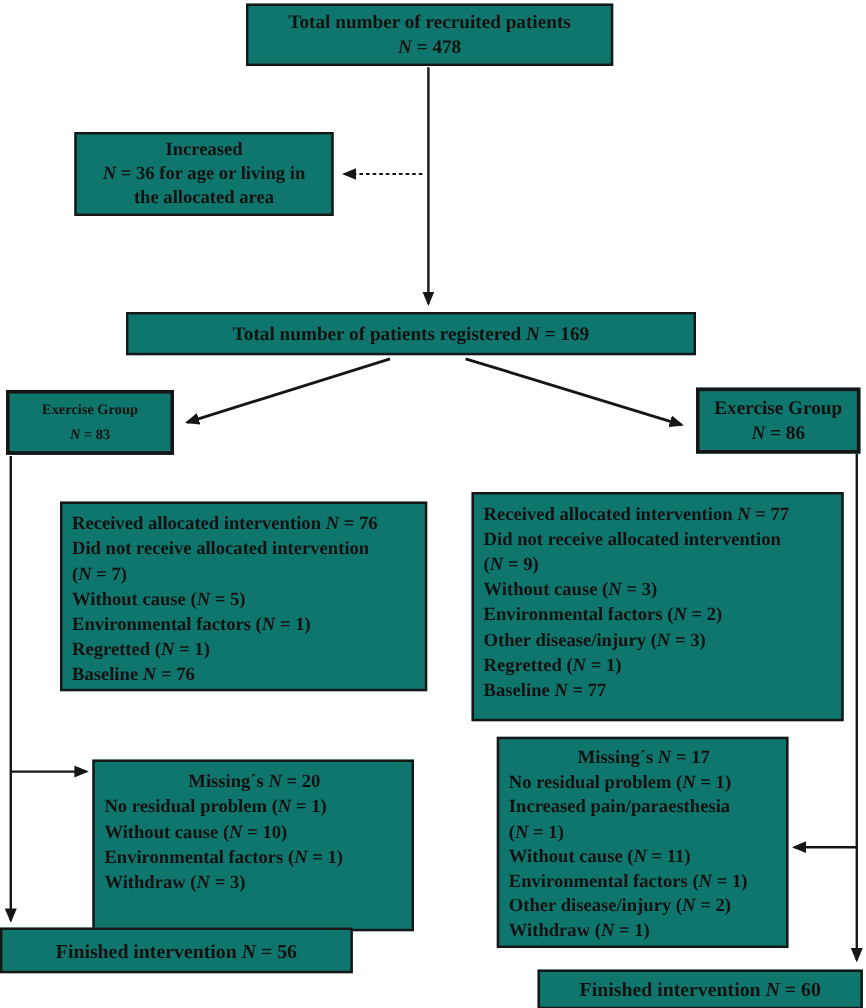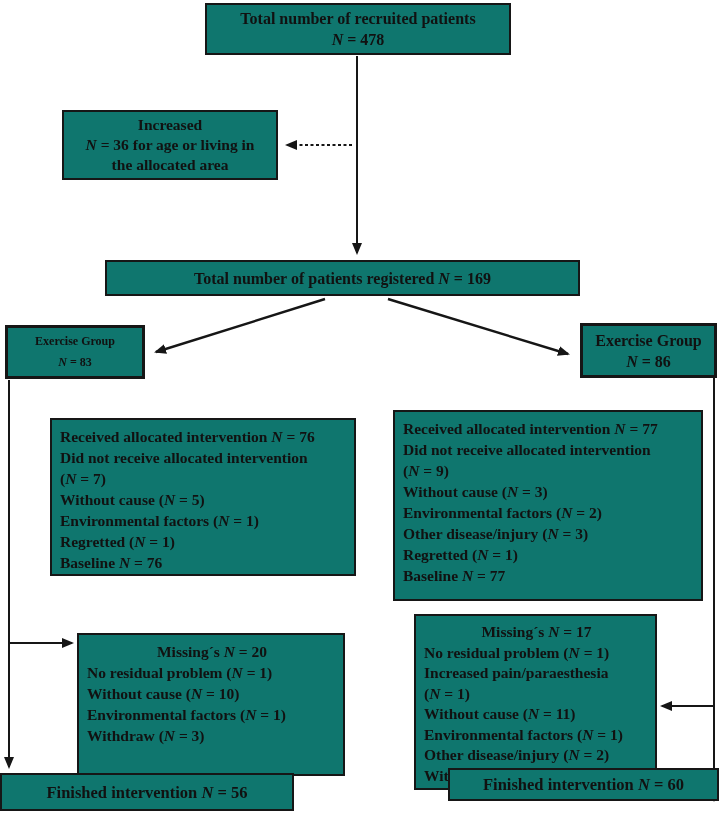--- a/index.html
+++ b/index.html
@@ -49,21 +49,21 @@
   .b-recruited      { left: 205px; top: 3px;   width: 306px; height: 52px; font-size: 16px; }
   .b-exclusion      { left: 62px;  top: 110px; width: 216px; height: 70px; line-height: 20px; }
   .b-registered     { left: 105px; top: 260px; width: 475px; height: 36px; font-size: 16px; }
   .b-exercise-group { left: 5px;   top: 325px; width: 140px; height: 54px; font-size: 12px; border-width: 3px; }
   .b-control-group  { left: 580px; top: 323px; width: 137px; height: 55px; font-size: 16px; border-width: 3px; }
   .b-ex-interv      { left: 50px;  top: 418px; width: 306px; height: 158px; }
   .b-co-interv      { left: 393px; top: 410px; width: 310px; height: 191px; }
   .b-ex-missing     { left: 77px;  top: 593px; width: 268px; height: 143px; margin-top: 40px; }
   .b-co-missing     { left: 414px; top: 614px; width: 243px; height: 176px; line-height: 20.5px; }
   .b-ex-finished    { left: 0px;   top: 773px; width: 294px; height: 38px; font-size: 16.5px; }
-  .b-co-finished    { left: 448px; top: 768px; width: 271px; height: 33px; font-size: 16.5px; }
+  .b-co-finished    { left: 448px; top: 808px; width: 271px; height: 33px; font-size: 16.5px; }
 </style>
 </head>
 <body>
 
 <div class="canvas">
 
   <svg class="wires" width="722" height="840" viewBox="0 0 722 840">
     <defs>
       <marker id="ah" viewBox="0 0 12 10" refX="10" refY="5" markerWidth="12" markerHeight="10" markerUnits="userSpaceOnUse" orient="auto">
         <path d="M0,0 L12,5 L0,10 z" fill="#161616"></path>

